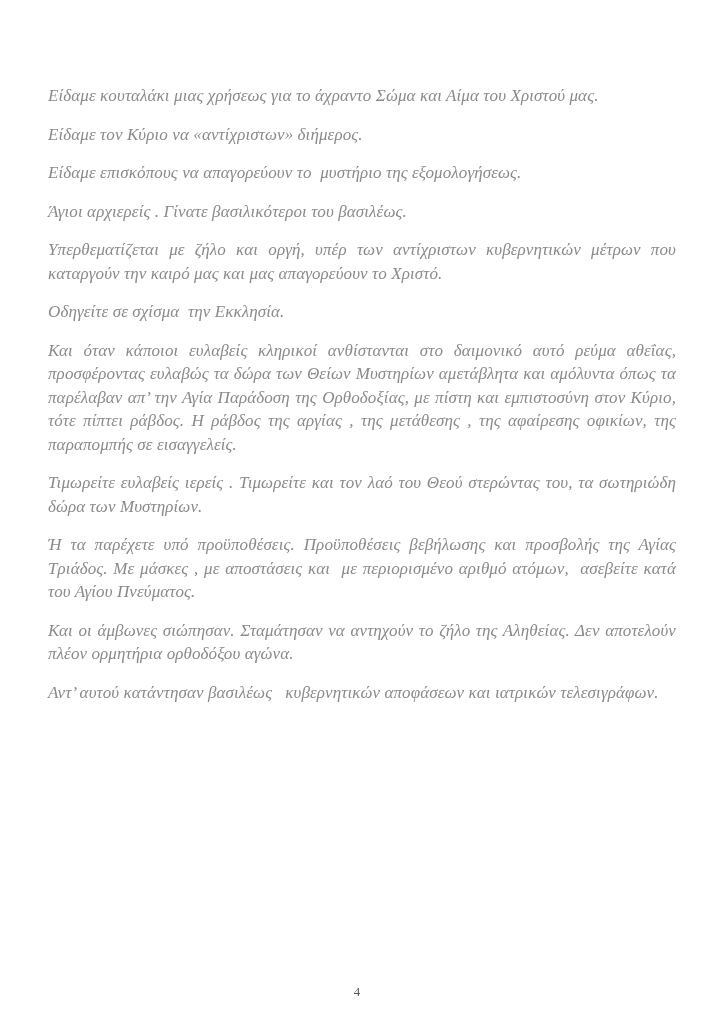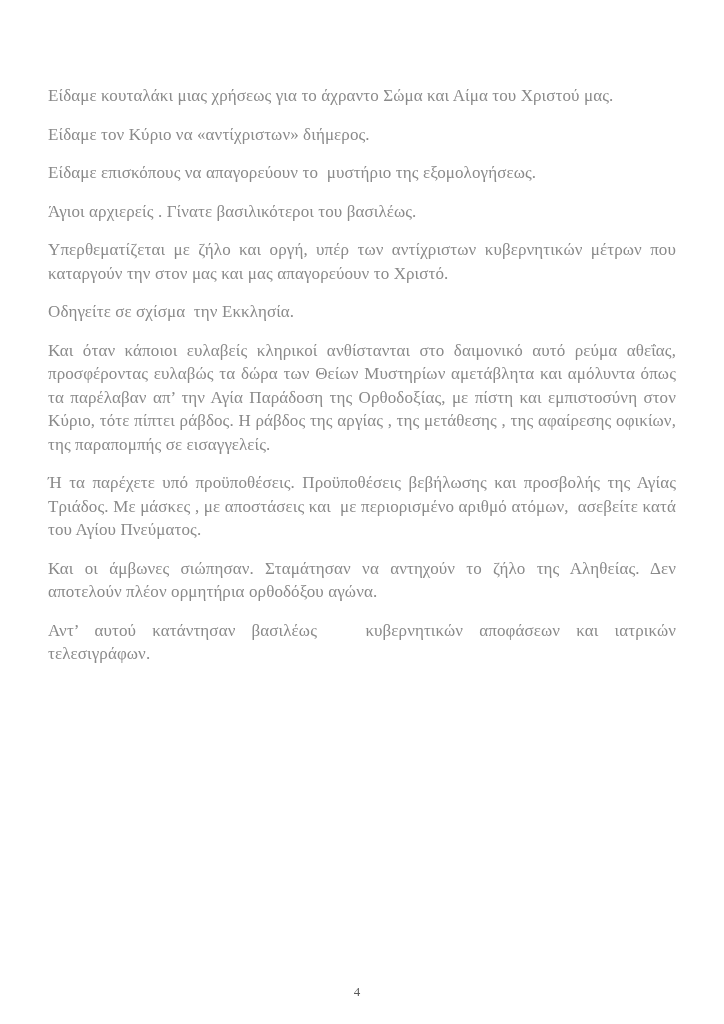--- a/index.html
+++ b/index.html
@@ -23,20 +23,21 @@
     width: 628px;
   }
   .content p {
     margin: 0 0 15px 0;
     font-size: 17px;
     line-height: 23.5px;
     color: #8a8a8a;
     text-align: justify;
     white-space: pre-wrap;
     letter-spacing: 0.1px;
+    font-style: italic;
   }
   .page-number {
     position: absolute;
     left: 0;
     right: 10px;
     bottom: 24px;
     text-align: center;
     font-size: 13px;
     color: #5a5a5a;
     font-family: "Liberation Serif", "DejaVu Serif", serif;
@@ -44,21 +45,22 @@
 </style>
 </head>
 <body>
 
 <div class="page">
   <div class="content">
     <p>Είδαμε κουταλάκι μιας χρήσεως για το άχραντο Σώμα και Αίμα του Χριστού μας.</p>
     <p>Είδαμε τον Κύριο να «αντίχριστων» διήμερος.</p>
     <p>Είδαμε επισκόπους να απαγορεύουν το  μυστήριο της εξομολογήσεως.</p>
     <p>Άγιοι αρχιερείς . Γίνατε βασιλικότεροι του βασιλέως.</p>
-    <p>Υπερθεματίζεται με ζήλο και οργή, υπέρ των αντίχριστων κυβερνητικών μέτρων που καταργούν την στον μας και μας απαγορεύουν το Χριστό.</p>
+    <p>Υπερθεματίζεται με ζήλο και οργή, υπέρ των αντίχριστων κυβερνητικών μέτρων που καταργούν την καιρό μας και μας απαγορεύουν το Χριστό.</p>
     <p>Οδηγείτε σε σχίσμα  την Εκκλησία.</p>
     <p>Και όταν κάποιοι ευλαβείς κληρικοί ανθίστανται στο δαιμονικό αυτό ρεύμα αθεΐας,  προσφέροντας ευλαβώς τα δώρα των Θείων Μυστηρίων αμετάβλητα και αμόλυντα όπως τα παρέλαβαν απ’ την Αγία Παράδοση της Ορθοδοξίας, με πίστη και εμπιστοσύνη στον Κύριο, τότε πίπτει ράβδος. Η ράβδος της αργίας , της μετάθεσης , της αφαίρεσης οφικίων, της παραπομπής σε εισαγγελείς.</p>
+    <p>Τιμωρείτε ευλαβείς ιερείς . Τιμωρείτε και τον λαό του Θεού στερώντας του, τα σωτηριώδη δώρα των Μυστηρίων.</p>
     <p>Ή τα παρέχετε υπό προϋποθέσεις. Προϋποθέσεις βεβήλωσης και προσβολής της Αγίας Τριάδος. Με μάσκες , με αποστάσεις και  με περιορισμένο αριθμό ατόμων,  ασεβείτε κατά του Αγίου Πνεύματος.</p>
     <p>Και οι άμβωνες σιώπησαν. Σταμάτησαν να αντηχούν το ζήλο της Αληθείας. Δεν αποτελούν πλέον ορμητήρια ορθοδόξου αγώνα.</p>
     <p>Αντ’ αυτού κατάντησαν βασιλέως   κυβερνητικών αποφάσεων και ιατρικών τελεσιγράφων.</p>
   </div>
   <div class="page-number">4</div>
 </div>
 
 </body></html>

